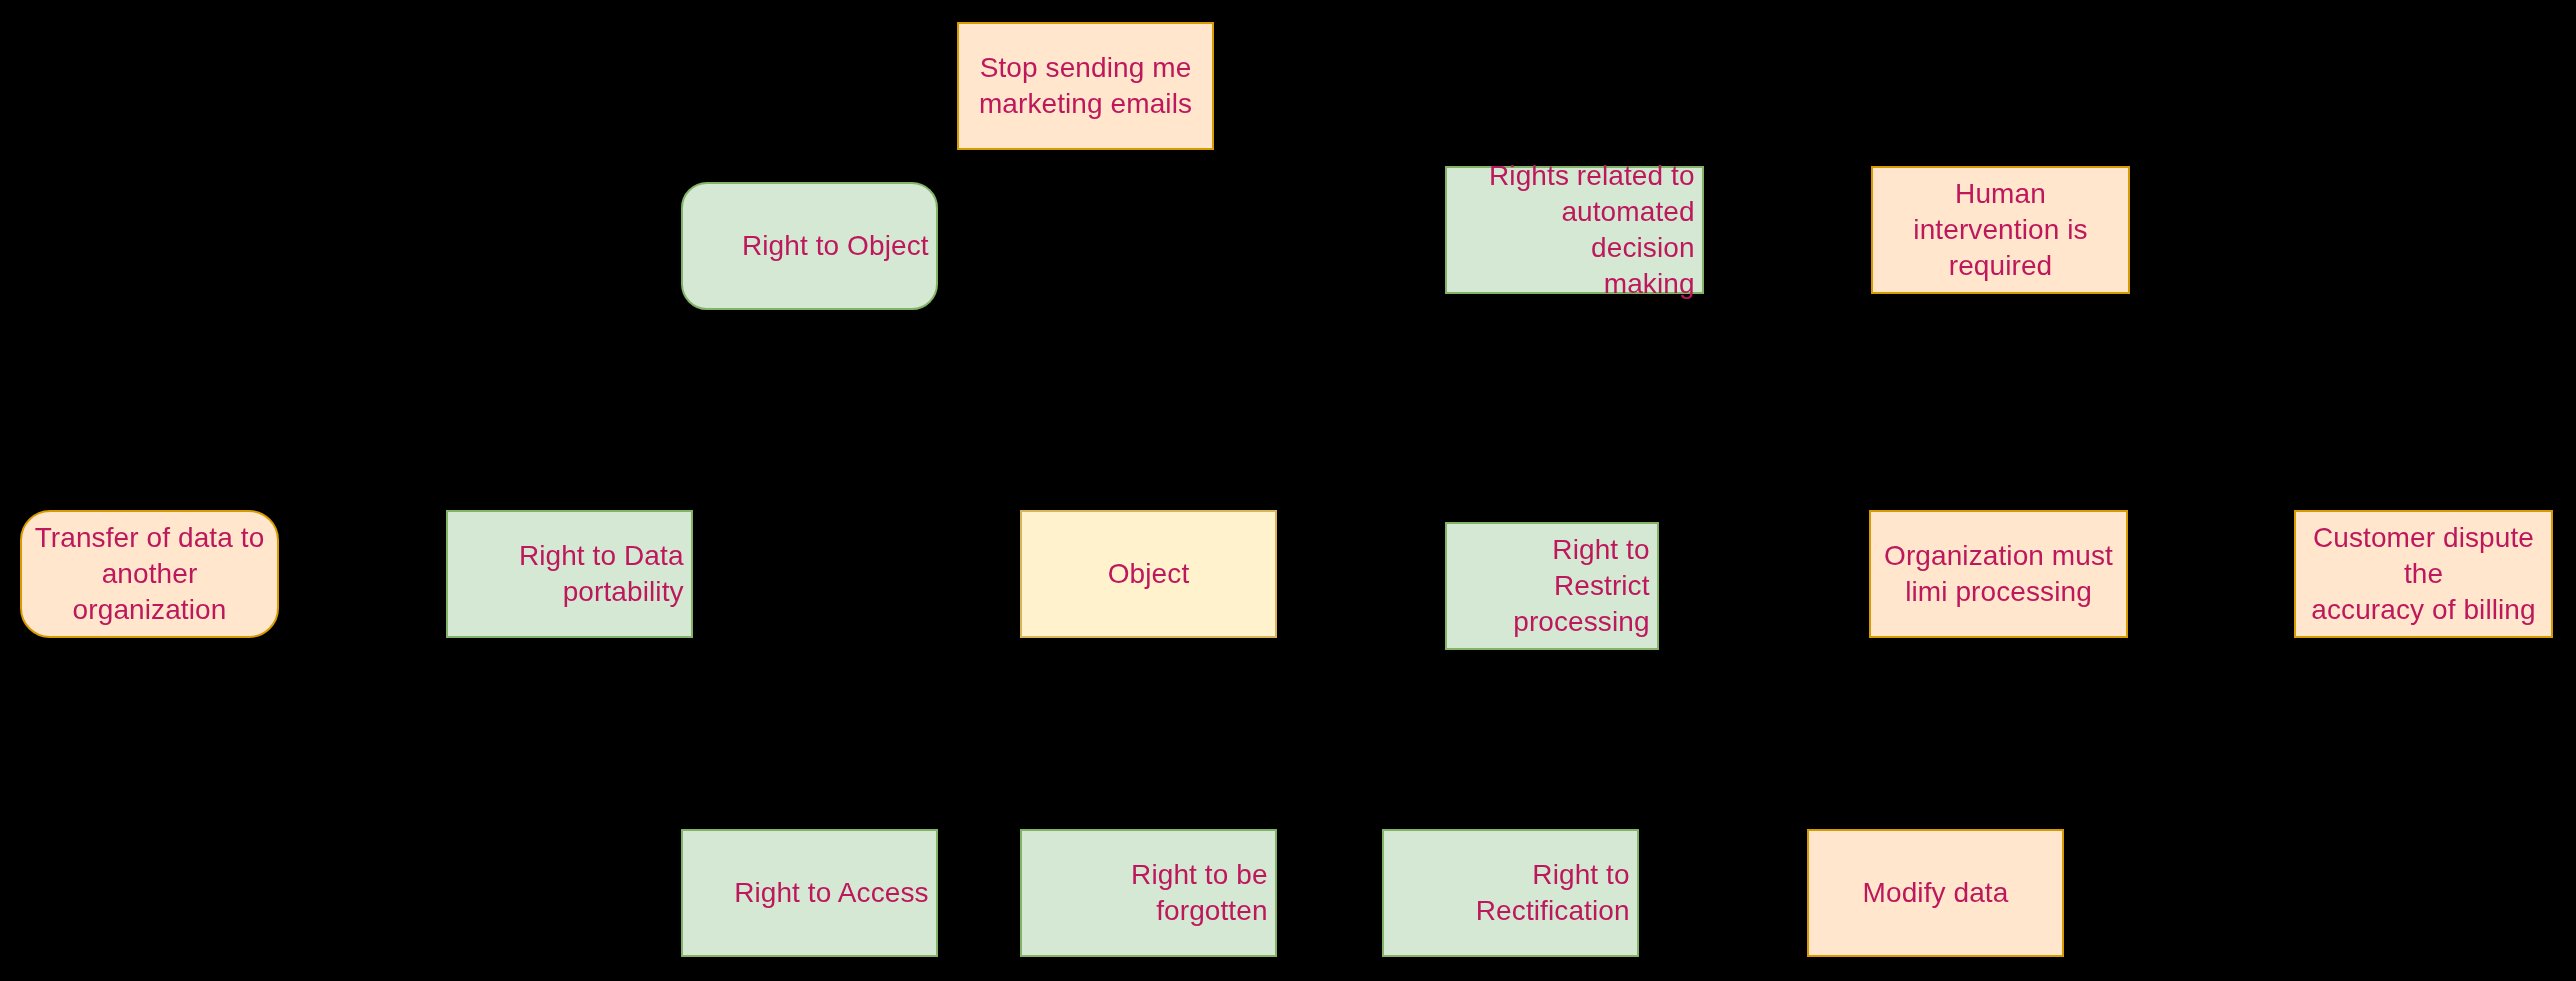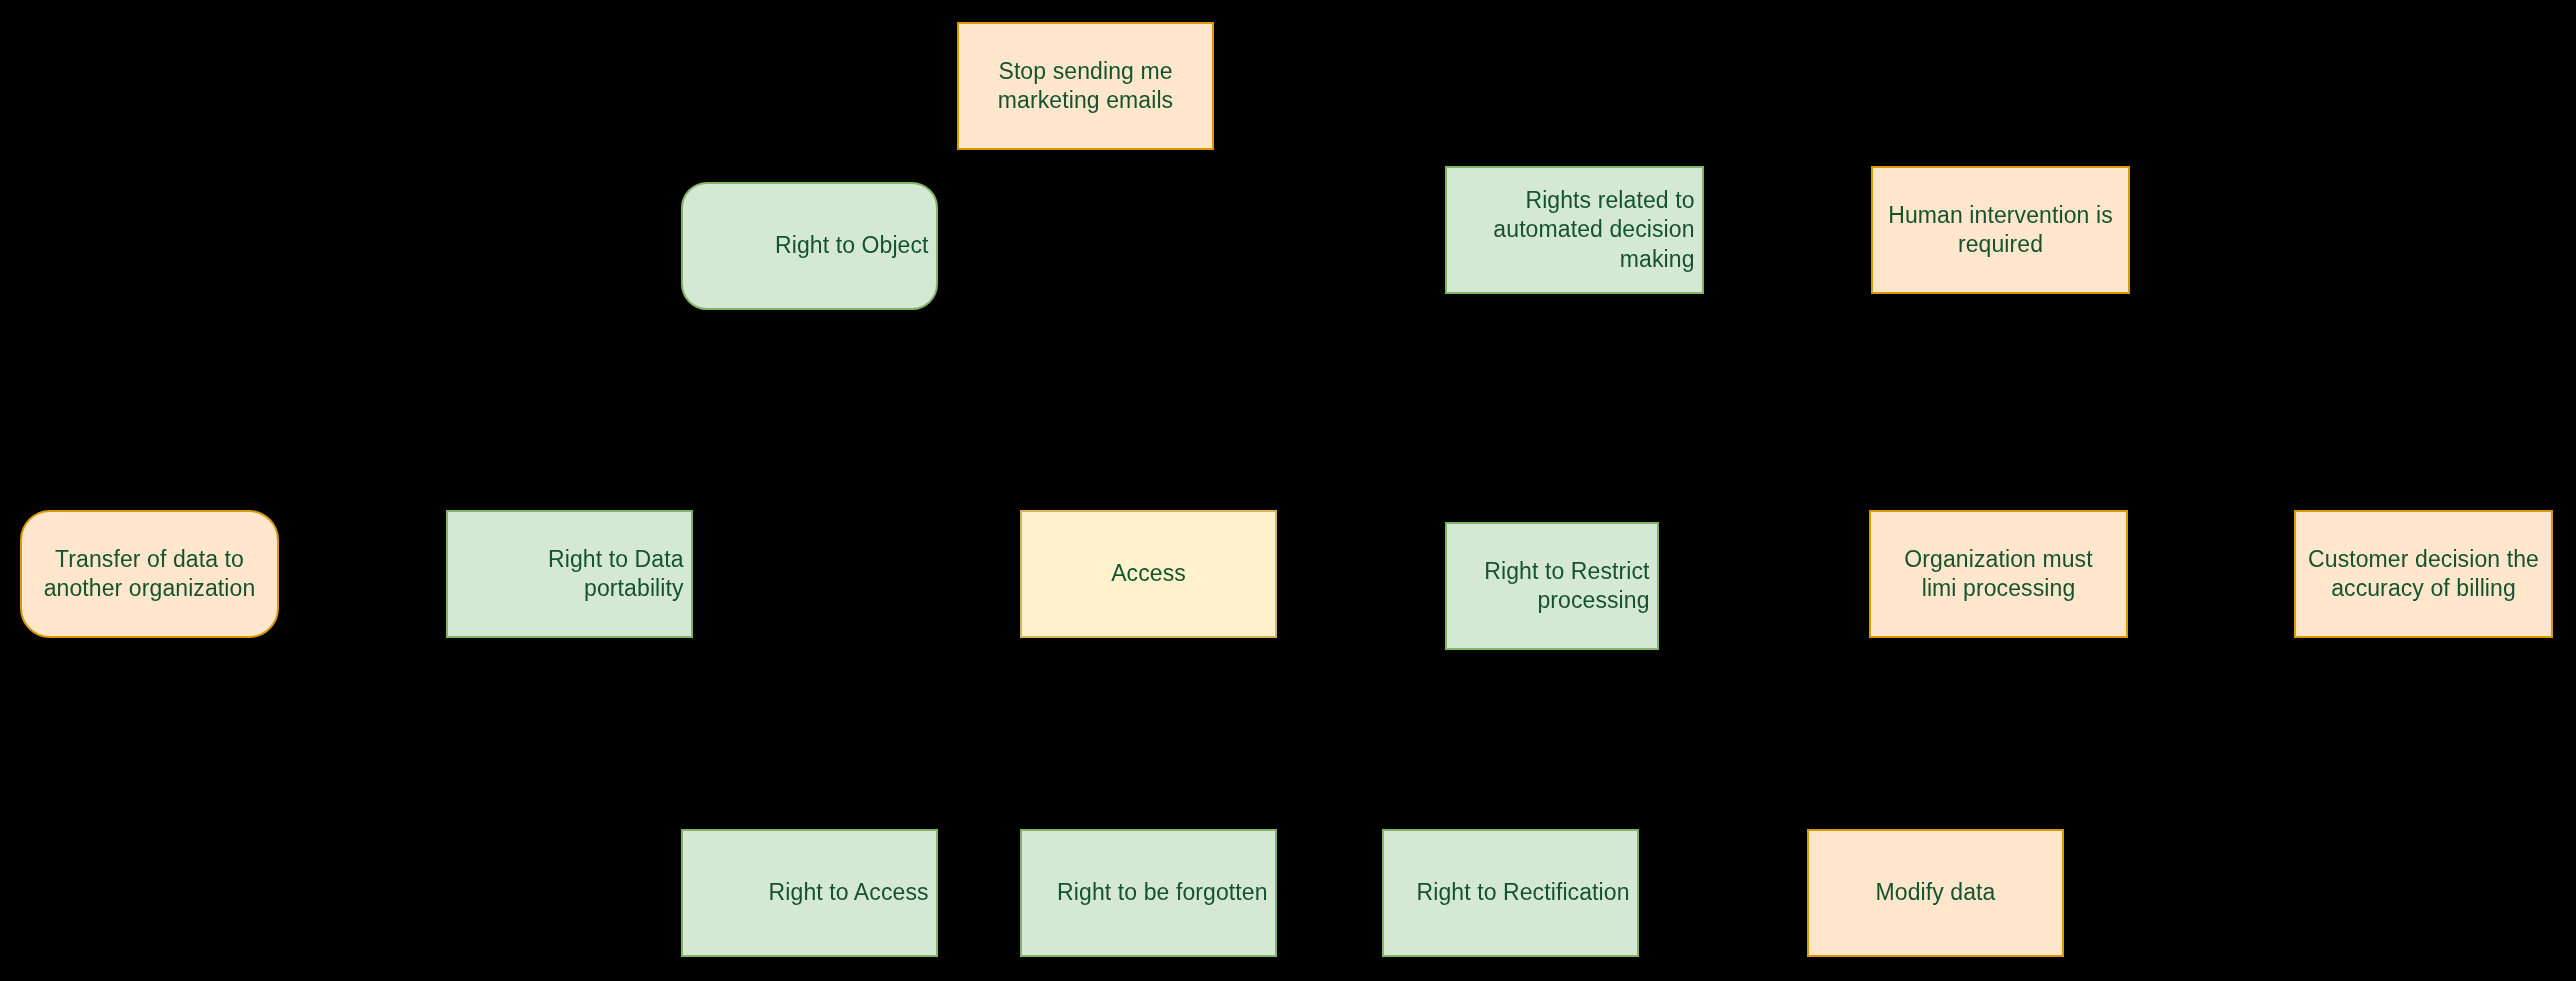--- a/index.html
+++ b/index.html
@@ -18,22 +18,22 @@
   }
   .node {
     position: absolute;
     box-sizing: border-box;
     display: flex;
     align-items: center;
     justify-content: center;
     text-align: center;
     border-style: solid;
     border-width: 2.7px;
-    color: #14532d;
-    font-size: 23px;
+    color: #be185d;
+    font-size: 28px;
     line-height: 1.28;
     letter-spacing: 0.1px;
     padding: 2.1px 7.4px;
     -webkit-font-smoothing: antialiased;
   }
   .node .label {
     display: block;
     width: 100%;
     white-space: pre-line;
   }
@@ -64,32 +64,32 @@
     </div>
     <div class="node style-orange" style="left: 20px; top: 510px; width: 259px; height: 128px; border-radius: 30px;">
       <span class="label">Transfer of data to
 another organization</span>
     </div>
     <div class="node style-green" style="left: 446px; top: 510px; width: 247px; height: 128px;">
       <span class="label">Right to Data
 portability</span>
     </div>
     <div class="node style-yellow" style="left: 1020px; top: 510px; width: 257px; height: 128px;">
-      <span class="label">Access</span>
+      <span class="label">Object</span>
     </div>
     <div class="node style-green" style="left: 1445px; top: 522px; width: 214px; height: 128px;">
       <span class="label">Right to Restrict
 processing</span>
     </div>
     <div class="node style-orange" style="left: 1869px; top: 510px; width: 259px; height: 128px; text-align: center;">
       <span class="label">Organization must
 limi processing</span>
     </div>
     <div class="node style-orange" style="left: 2294px; top: 510px; width: 259px; height: 128px;">
-      <span class="label">Customer decision the
+      <span class="label">Customer dispute the
 accuracy of billing</span>
     </div>
     <div class="node style-green" style="left: 681px; top: 829px; width: 257px; height: 128px; padding-left: 17px;">
       <span class="label">Right to Access</span>
     </div>
     <div class="node style-green" style="left: 1020px; top: 829px; width: 257px; height: 128px;">
       <span class="label">Right to be forgotten</span>
     </div>
     <div class="node style-green" style="left: 1382px; top: 829px; width: 257px; height: 128px;">
       <span class="label">Right to Rectification</span>

